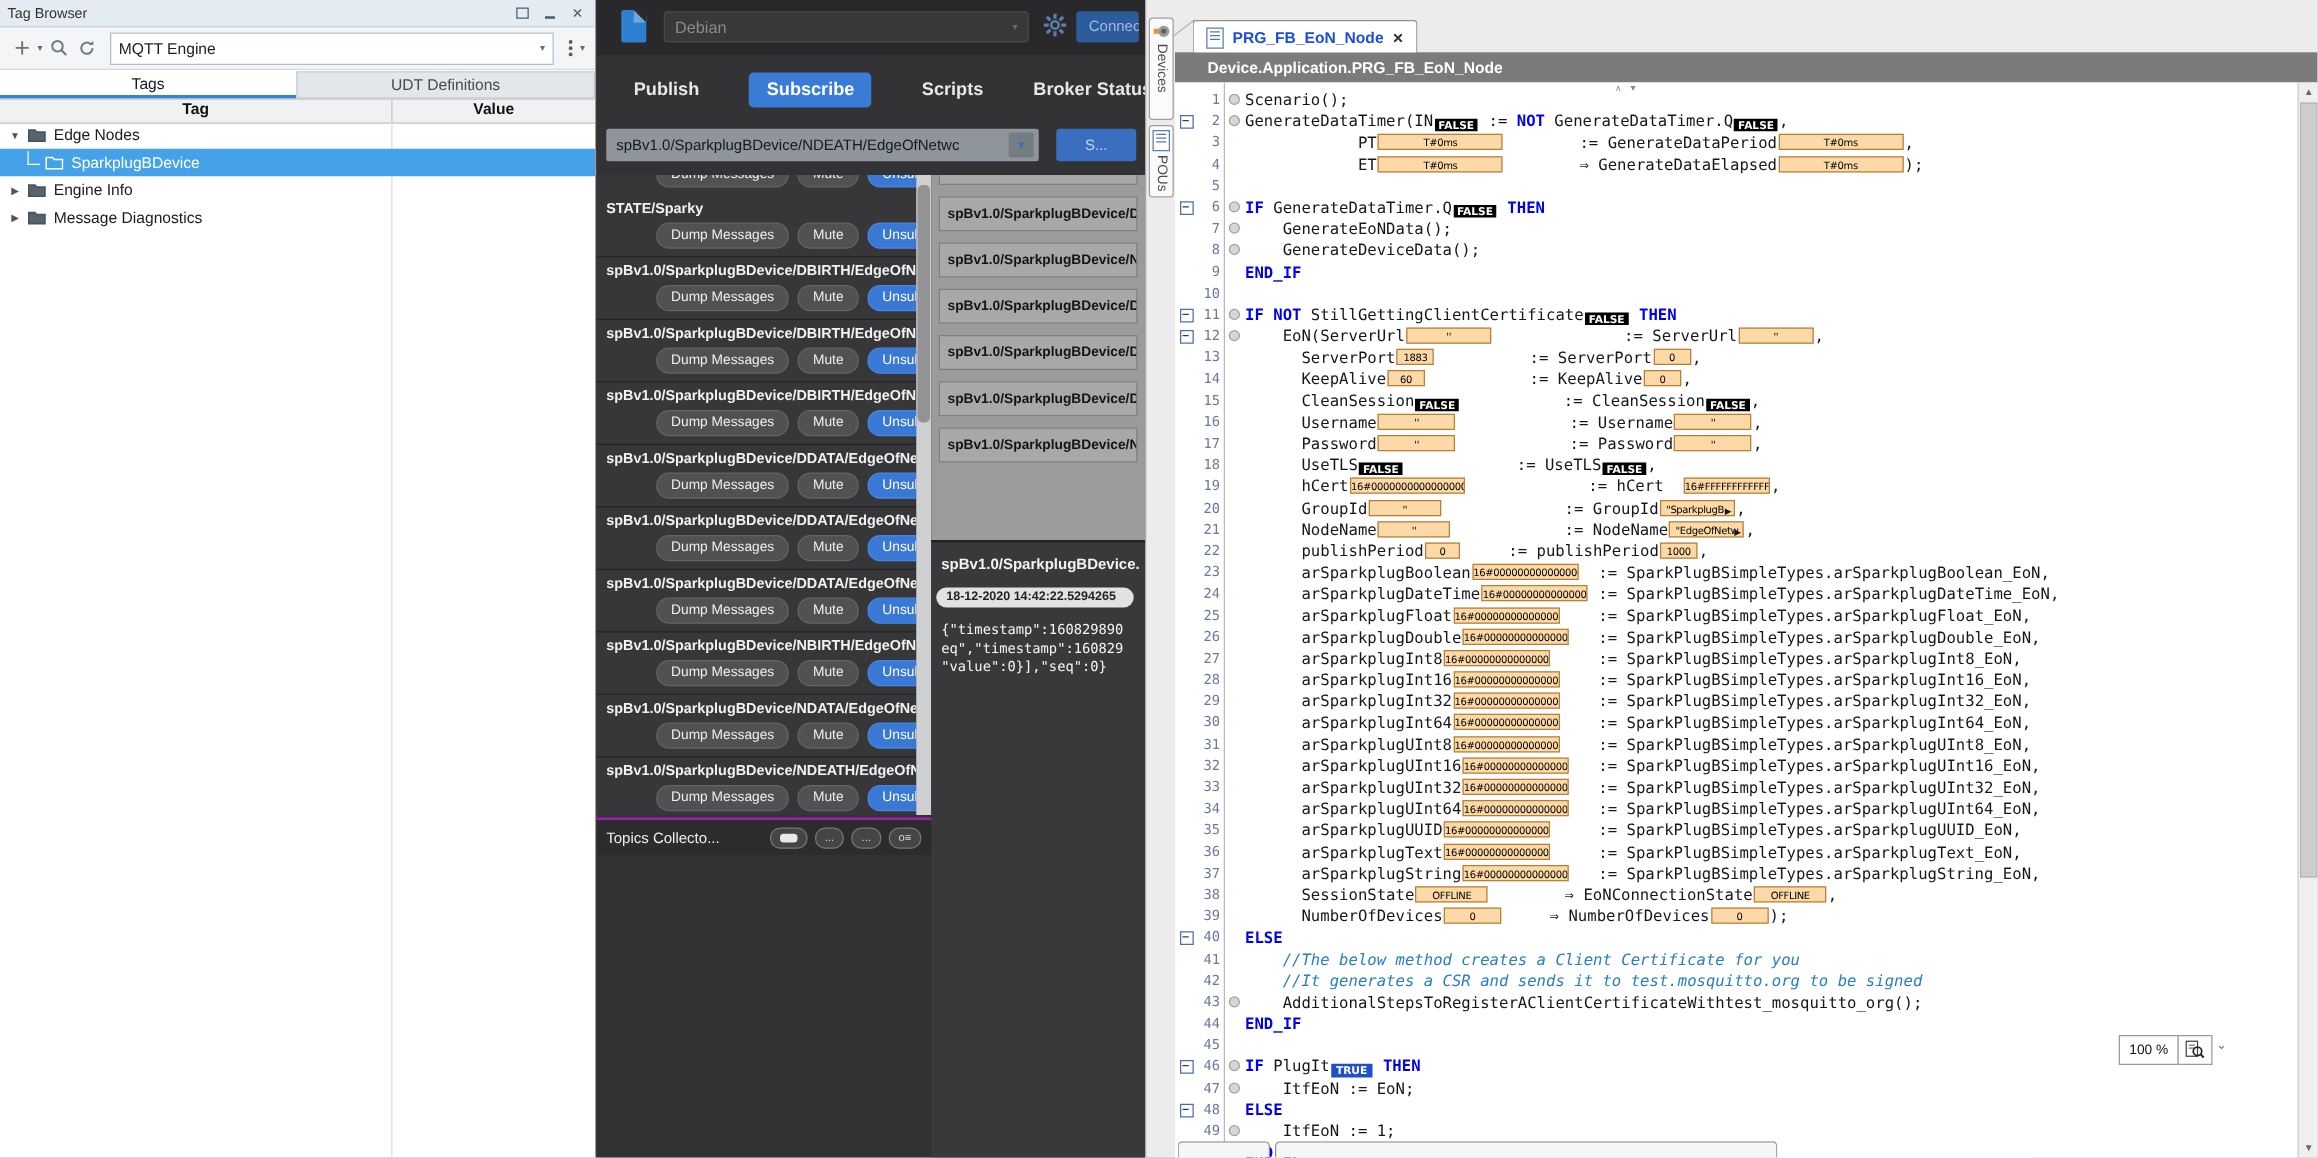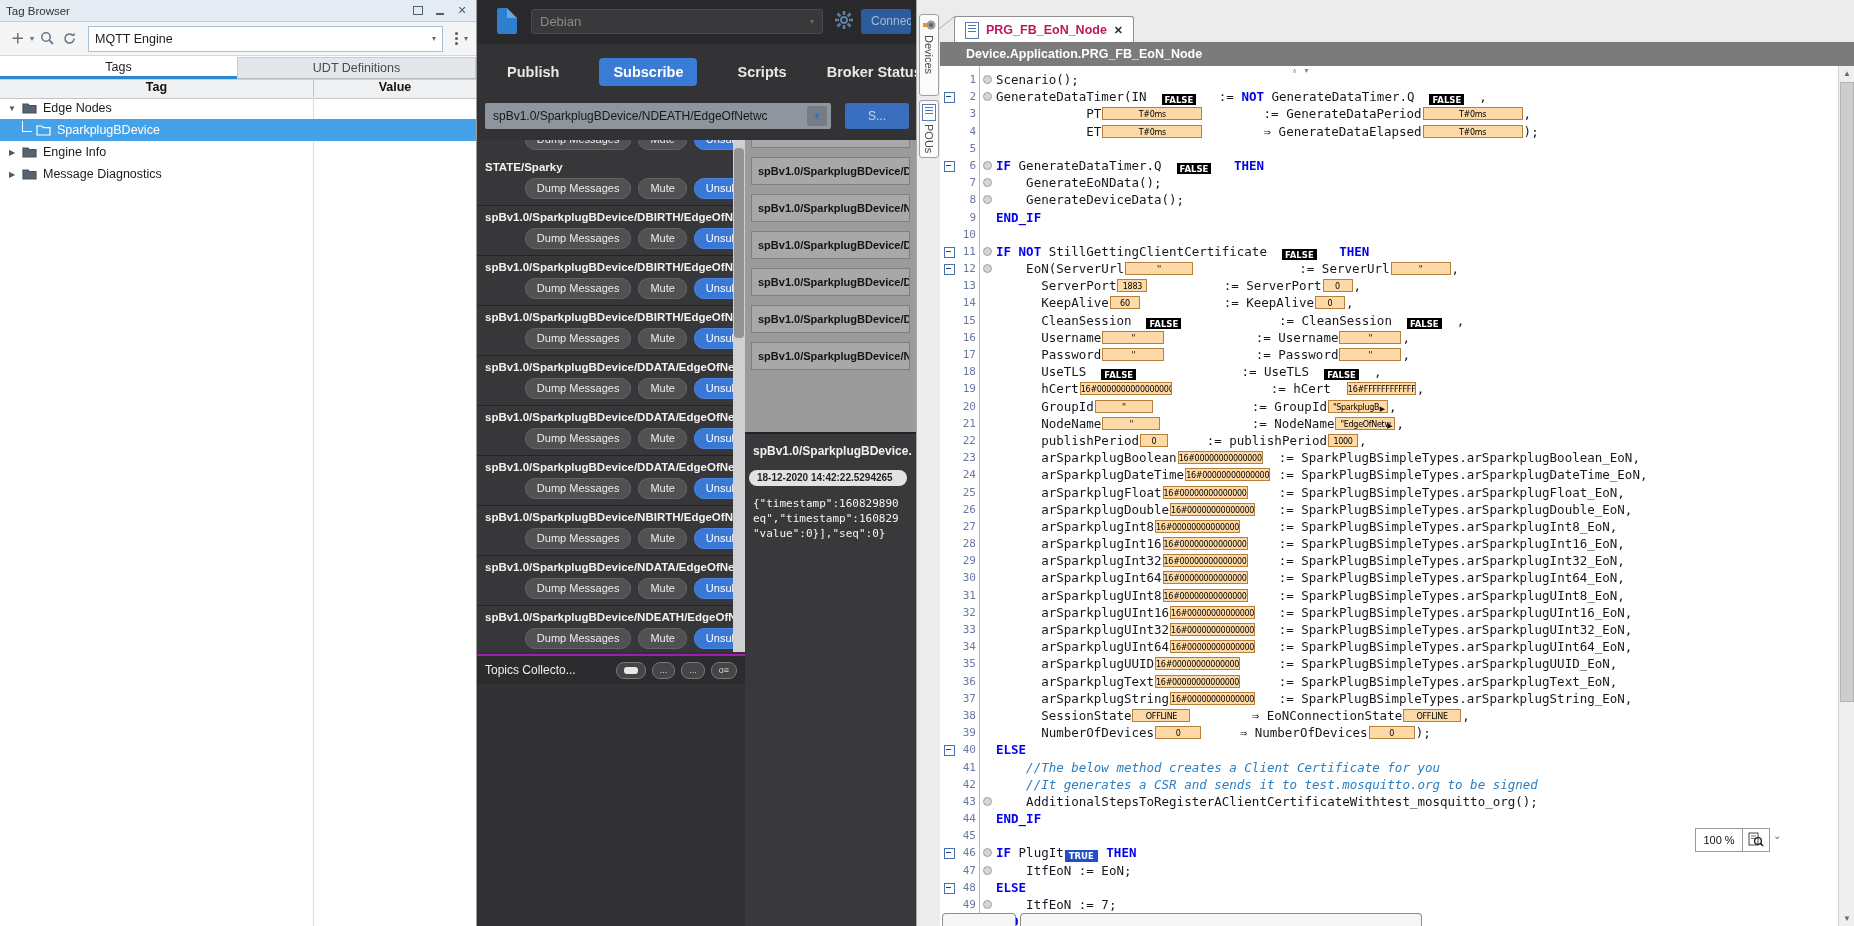--- a/index.html
+++ b/index.html
@@ -91,21 +91,21 @@
   .vtab{position:absolute;left:2px;width:20px;background:#fbfbfb;border:1px solid #9f9f9f;border-radius:3px;
         display:flex;flex-direction:column;align-items:center;padding:3px 0;box-sizing:border-box;}
   .vtab .vtxt{writing-mode:vertical-rl;font-size:11px;color:#4a4a4a;margin-top:3px;}
 
   
   #right{left:940px;top:0;width:914px;height:926px;background:#ffffff;}
   #ed-top{left:0;top:0;width:914px;height:14px;background:#ececec;}
   #ed-tabbar{left:0;top:14px;width:914px;height:28px;background:#ececec;border-bottom:1px solid #9a9a9a;}
   #ed-tab{position:absolute;left:14px;top:2px;height:26px;background:#fff;border:1px solid #8f8f8f;border-bottom:none;
           border-radius:3px 3px 0 0;display:flex;align-items:center;padding:0 10px;gap:7px;}
-  #ed-tab .ttl{font-size:12.5px;font-weight:bold;color:#be185d;}
+  #ed-tab .ttl{font-size:12.5px;font-weight:bold;color:#1d4ed8;}
   #ed-tab .x{font-size:11px;font-weight:bold;color:#333;}
   .diag{position:absolute;left:-4px;top:8px;width:22px;height:1px;background:#b5b5b5;transform:rotate(-38deg);}
   #ed-crumb{left:0;top:42px;width:914px;height:24px;background:#7b7b7b;color:#fff;font-weight:bold;font-size:12.5px;
             line-height:24px;padding-left:26px;box-sizing:border-box;}
   #ed-code{left:0;top:66px;width:898px;height:860px;background:#fff;overflow:hidden;}
   #ed-gutterline{left:39px;top:66px;width:1px;height:860px;background:#b9b9b9;}
   #ed-split{left:352px;top:67px;color:#8a8a8a;font-size:7px;letter-spacing:2px;}
   .cl{display:flex;height:17.2px;line-height:17.2px;font-family:"DejaVu Sans Mono",monospace;font-size:12.5px;}
   .fold{width:18px;text-align:center;flex:none;}
   .foldbox{display:inline-block;width:9px;height:9px;border:1px solid #4a6fae;position:relative;margin-top:4px;background:#fff;}
@@ -116,21 +116,21 @@
   .ctext{white-space:pre;flex:1;overflow:hidden;}
   .cp{color:#16161f;}
   .ck{color:#0000ee;font-weight:bold;}
   .cc{color:#2a7ec2;font-style:italic;}
   .cvb{display:inline-block;background:#fcd9a7;border:1px solid #b5803c;color:#000;height:13px;line-height:13px;
        font-size:8px;text-align:center;vertical-align:-2px;overflow:hidden;white-space:nowrap;letter-spacing:-0.3px;
        font-family:"DejaVu Sans",sans-serif;margin:0 1px;box-sizing:border-box;}
   .ceb{position:relative;text-align:left;padding-left:4px;}
   .earr{position:absolute;right:2px;top:2px;font-size:7px;color:#111;}
   .cfb{display:inline-block;background:#000;color:#fff;font-weight:bold;height:13px;line-height:13px;font-size:8.5px;
-       padding:0 3px;vertical-align:-2px;font-family:"DejaVu Sans",sans-serif;margin:0 15px;}
+       padding:0 3px;vertical-align:-2px;font-family:"DejaVu Sans",sans-serif;margin:0 1px;}
   .ctb{display:inline-block;background:#2050c8;color:#fff;font-weight:bold;height:13px;line-height:13px;font-size:8.5px;
        padding:0 4px;vertical-align:-2px;font-family:"DejaVu Sans",sans-serif;margin:0 1px;}
   #ed-scroll{left:898px;top:66px;width:16px;height:860px;background:#efefef;border-left:1px solid #d0d0d0;}
   .sarrow{position:absolute;left:0;width:16px;height:15px;color:#6a6a6a;font-size:8px;text-align:center;line-height:15px;}
   #ed-thumb{position:absolute;left:1px;top:16px;width:14px;height:620px;background:#cdcdcd;border:1px solid #b3b3b3;box-sizing:border-box;}
   #ed-zoom{left:755px;top:828px;width:46px;height:22px;background:#fff;border:1px solid #9a9a9a;font-size:11px;
            text-align:center;line-height:22px;color:#111;}
   #ed-mag{left:802px;top:828px;width:26px;height:22px;background:#fff;border:1px solid #9a9a9a;display:flex;align-items:center;justify-content:center;}
   #ed-chev{left:833px;top:830px;color:#6a6a6a;font-size:10px;}
   .btab{position:absolute;height:12px;background:#f6f6f6;border:1px solid #8f8f8f;border-bottom:none;border-radius:4px 4px 0 0;}
@@ -711,21 +711,21 @@
         <div class="cl">
           <span class="fold"><span class="foldbox"></span></span>
           <span class="ln">48</span>
           <span class="blt"></span>
           <span class="ctext"><span class="ck">ELSE</span></span>
         </div>
         <div class="cl">
           <span class="fold"></span>
           <span class="ln">49</span>
           <span class="blt"><span class="dot"></span></span>
-          <span class="ctext"><span class="cp">    ItfEoN := 7;</span></span>
+          <span class="ctext"><span class="cp">    ItfEoN := 1;</span></span>
         </div>
         <div class="cl">
           <span class="fold"></span>
           <span class="ln">50</span>
           <span class="blt"></span>
           <span class="ctext"><span class="ck">END_IF</span></span>
         </div>
       </div>
     <div id="ed-gutterline" class="abs"></div>
     <div id="ed-split" class="abs">∧ ▼</div>

